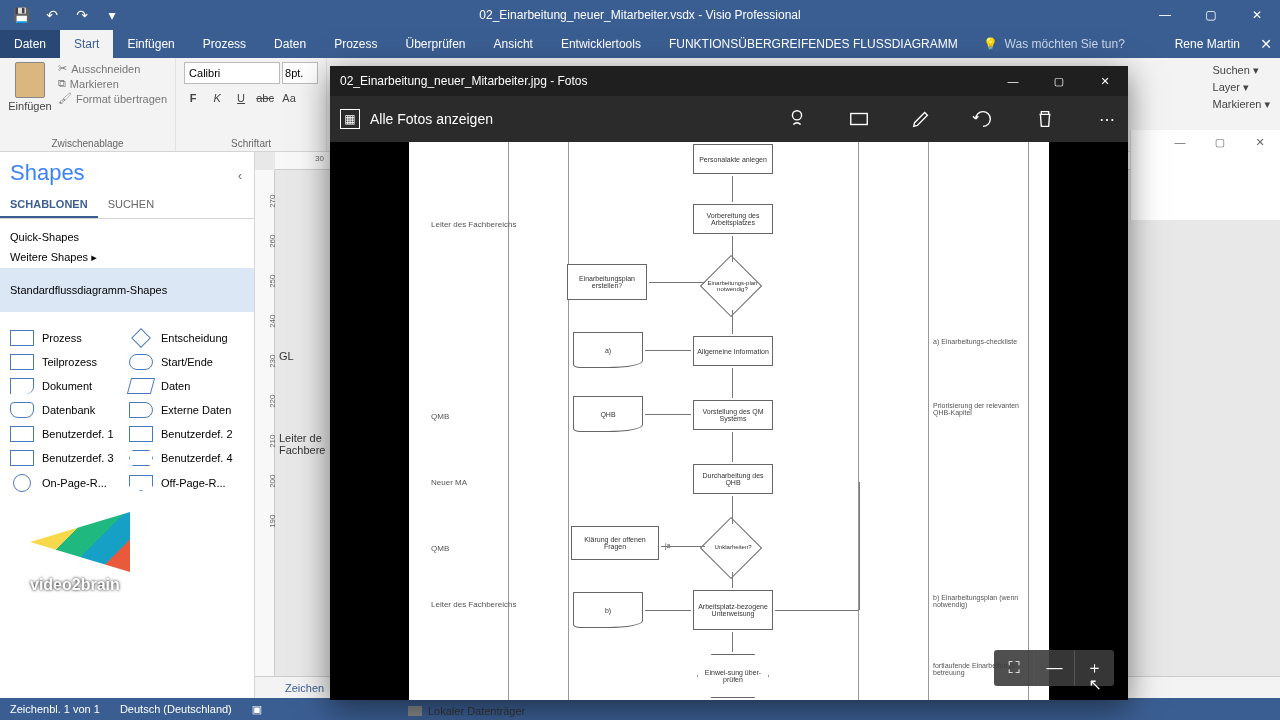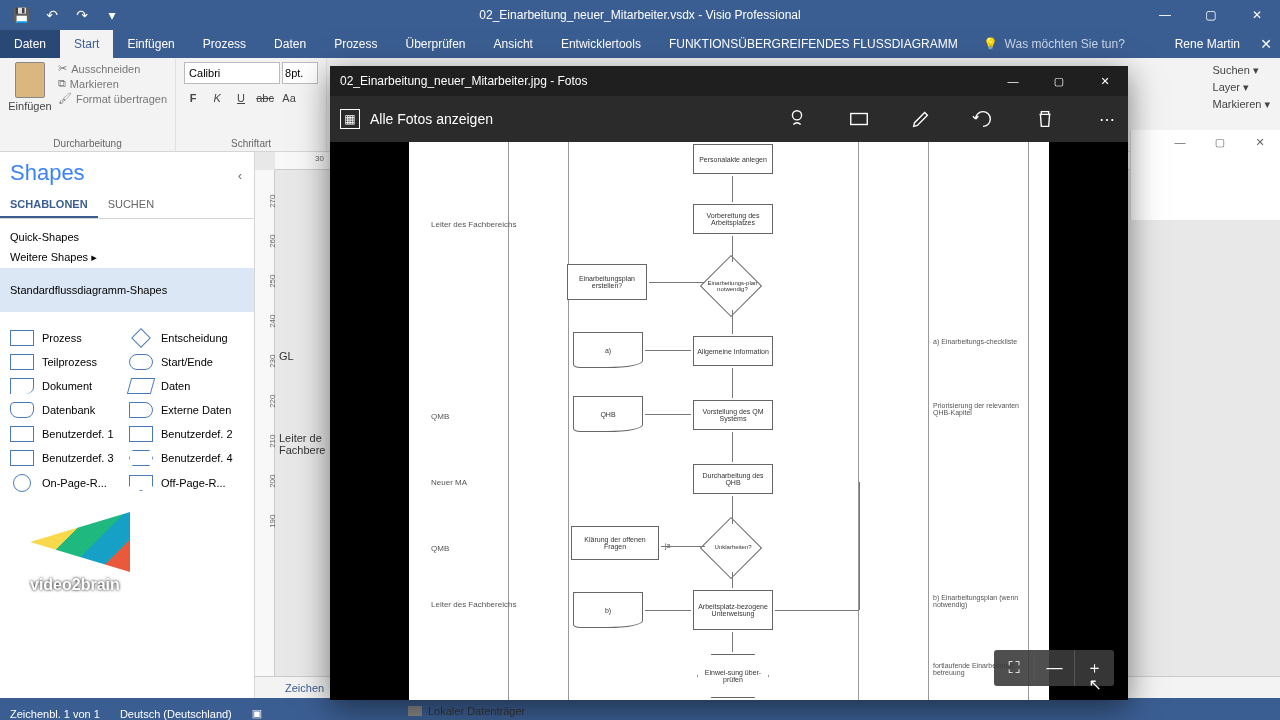--- a/index.html
+++ b/index.html
@@ -64,21 +64,21 @@
 
 .canvas-area { position: absolute; left: 255px; top: 152px; right: 0; bottom: 22px; background: #e8e8e8; overflow: hidden; }
 .ruler-v { position: absolute; left: 0; top: 18px; bottom: 0; width: 20px; background: #f8f8f8; border-right: 1px solid #ccc; font-size: 8px; color: #666; }
 .ruler-v div { position: absolute; right: 2px; transform: rotate(-90deg); transform-origin: right; }
 .ruler-h { position: absolute; left: 20px; top: 0; right: 0; height: 18px; background: #f8f8f8; border-bottom: 1px solid #ccc; font-size: 8px; color: #666; }
 .canvas-content { position: absolute; left: 20px; top: 18px; padding: 10px 4px; font-size: 11px; color: #333; }
 .sheet-tabs { position: absolute; bottom: 0; left: 0; height: 22px; font-size: 11px; display: flex; align-items: center; padding-left: 20px; background: #f3f3f3; width: 100%; border-top: 1px solid #ccc; }
 .sheet-tab { padding: 2px 10px; color: #3b5e92; }
 
 
-.status-bar { position: absolute; bottom: 0; left: 0; right: 0; height: 22px; background: #3b5e92; color: #fff; font-size: 11px; display: flex; align-items: flex-end; padding: 0 10px; gap: 20px; }
+.status-bar { position: absolute; bottom: 0; left: 0; right: 0; height: 22px; background: #3b5e92; color: #fff; font-size: 11px; display: flex; align-items: center; padding: 0 10px; gap: 20px; }
 
 
 .photos-window { position: absolute; left: 330px; top: 66px; width: 798px; height: 634px; background: #000; box-shadow: 0 8px 30px rgba(0,0,0,0.5); }
 .photos-titlebar { height: 30px; background: #1f1f1f; color: #fff; display: flex; align-items: center; font-size: 12px; padding-left: 10px; position: relative; }
 .photos-controls { position: absolute; right: 0; top: 0; display: flex; }
 .photos-ctrl { width: 46px; height: 30px; display: flex; align-items: center; justify-content: center; cursor: pointer; color: #fff; font-size: 11px; }
 .photos-ctrl.close { background: transparent; }
 .photos-toolbar { height: 46px; background: #2b2b2b; display: flex; align-items: center; color: #fff; padding: 0 10px; gap: 14px; }
 .photos-back { display: flex; align-items: center; gap: 10px; font-size: 14px; cursor: pointer; }
 .photos-back-icon { width: 20px; height: 20px; border: 1px solid #fff; display: flex; align-items: center; justify-content: center; font-size: 12px; }
@@ -164,21 +164,21 @@
         <div class="rg-item">
             <span>⧉</span>
             <span>Markieren</span>
           </div>
         <div class="rg-item">
             <span>🖌</span>
             <span>Format übertragen</span>
           </div>
       </div>
     </div>
-    <div class="rg-label">Durcharbeitung</div>
+    <div class="rg-label">Zwischenablage</div>
   </div>
   <div class="ribbon-group">
     <div class="rg-col">
       <div class="font-row">
         <input class="font-sel" value="Calibri" style="">
         <input class="size-sel" value="8pt." style="">
       </div>
       <div class="font-btns">
         <span class="font-btn" style="font-weight:bold">F</span>
         <span class="font-btn" style="font-style:italic">K</span>

